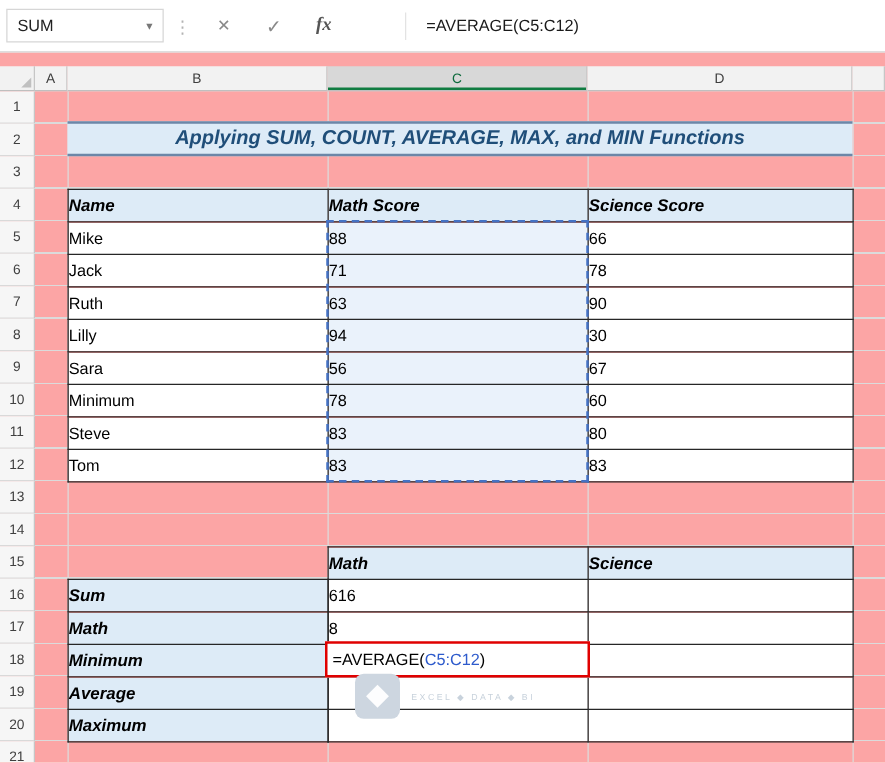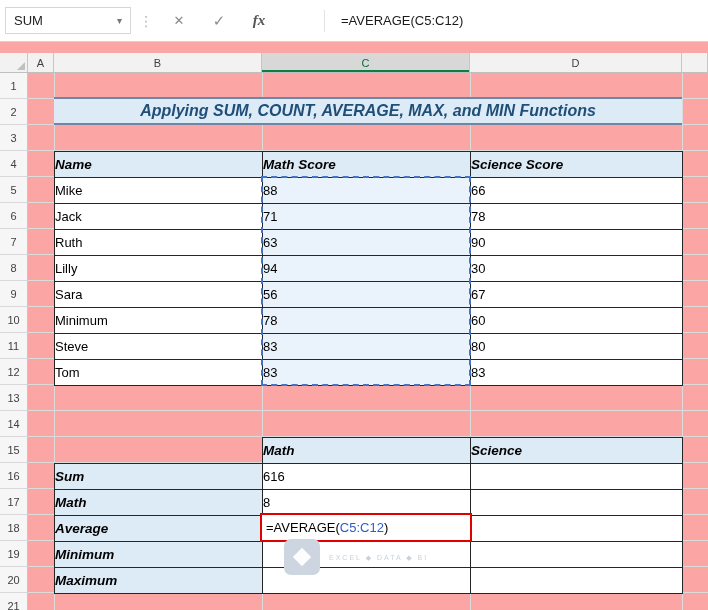--- a/index.html
+++ b/index.html
@@ -189,24 +189,24 @@
               <col style="width:208px">
             </colgroup>
             <tbody>
               <tr>
                 <td class="th-cell">Sum</td>
               </tr>
               <tr>
                 <td class="th-cell">Math</td>
               </tr>
               <tr>
+                <td class="th-cell">Minimum</td>
+              </tr>
+              <tr>
                 <td class="th-cell">Average</td>
-              </tr>
-              <tr>
-                <td class="th-cell">Minimum</td>
               </tr>
               <tr>
                 <td class="th-cell">Maximum</td>
               </tr>
             </tbody>
           </table>
         </div>
       <div id="summary-values-wrap">
           <table class="xl" style="left:234px;top:364px">
             <colgroup>

